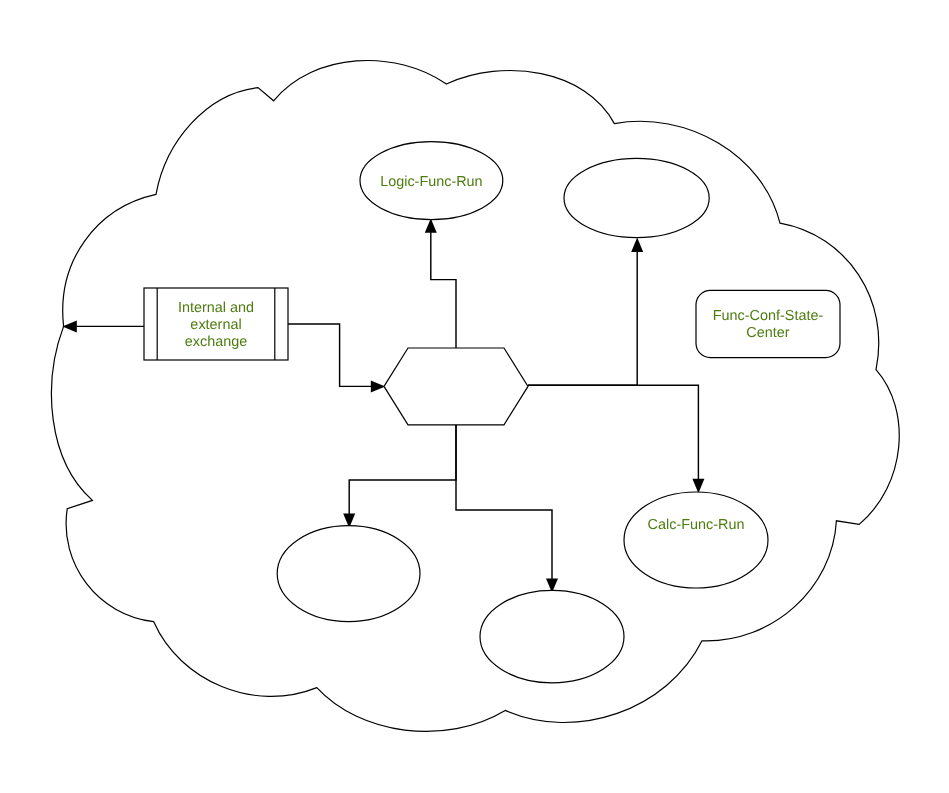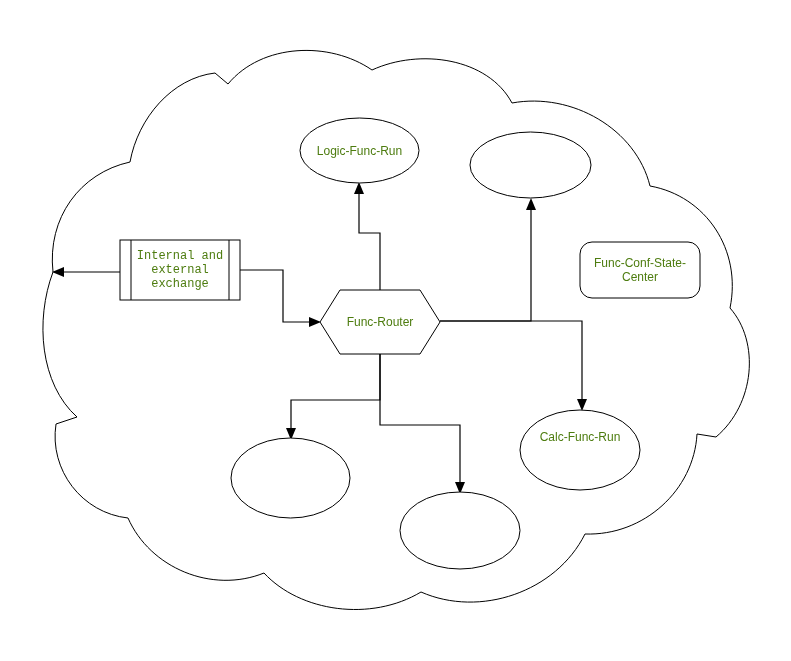--- a/index.html
+++ b/index.html
@@ -137,25 +137,24 @@
     <rect class="shape-stroke" x="580" y="242" width="120" height="56" rx="12" ry="12"></rect>
 
     <ellipse class="shape-stroke" cx="580" cy="450" rx="60" ry="40"></ellipse>
 
     <ellipse class="shape-stroke" cx="290.5" cy="478" rx="59.5" ry="40"></ellipse>
 
     <ellipse class="shape-stroke" cx="460" cy="530.5" rx="60" ry="38.5"></ellipse>
 
   </svg>
 
-  <div class="node-label" style="left:120px; top:240px; width:120px; height:60px;font-family:Liberation Mono, monospace;">Internal and
+  <div class="node-label" style="left:120px; top:240px; width:120px; height:60px;">Internal and
 external
 exchange</div>
 
-  <div class="node-label" style="left:320px; top:290px; width:120px; height:64px;">Func-Router</div>
 
   <div class="node-label" style="left:300px; top:118px; width:119px; height:65px;">Logic-Func-Run</div>
 
 
   <div class="node-label" style="left:580px; top:242px; width:120px; height:56px;">Func-Conf-State-
 Center</div>
 
   <div class="node-label" style="left:520px; top:397px; width:120px; height:80px;">Calc-Func-Run</div>
 
 

